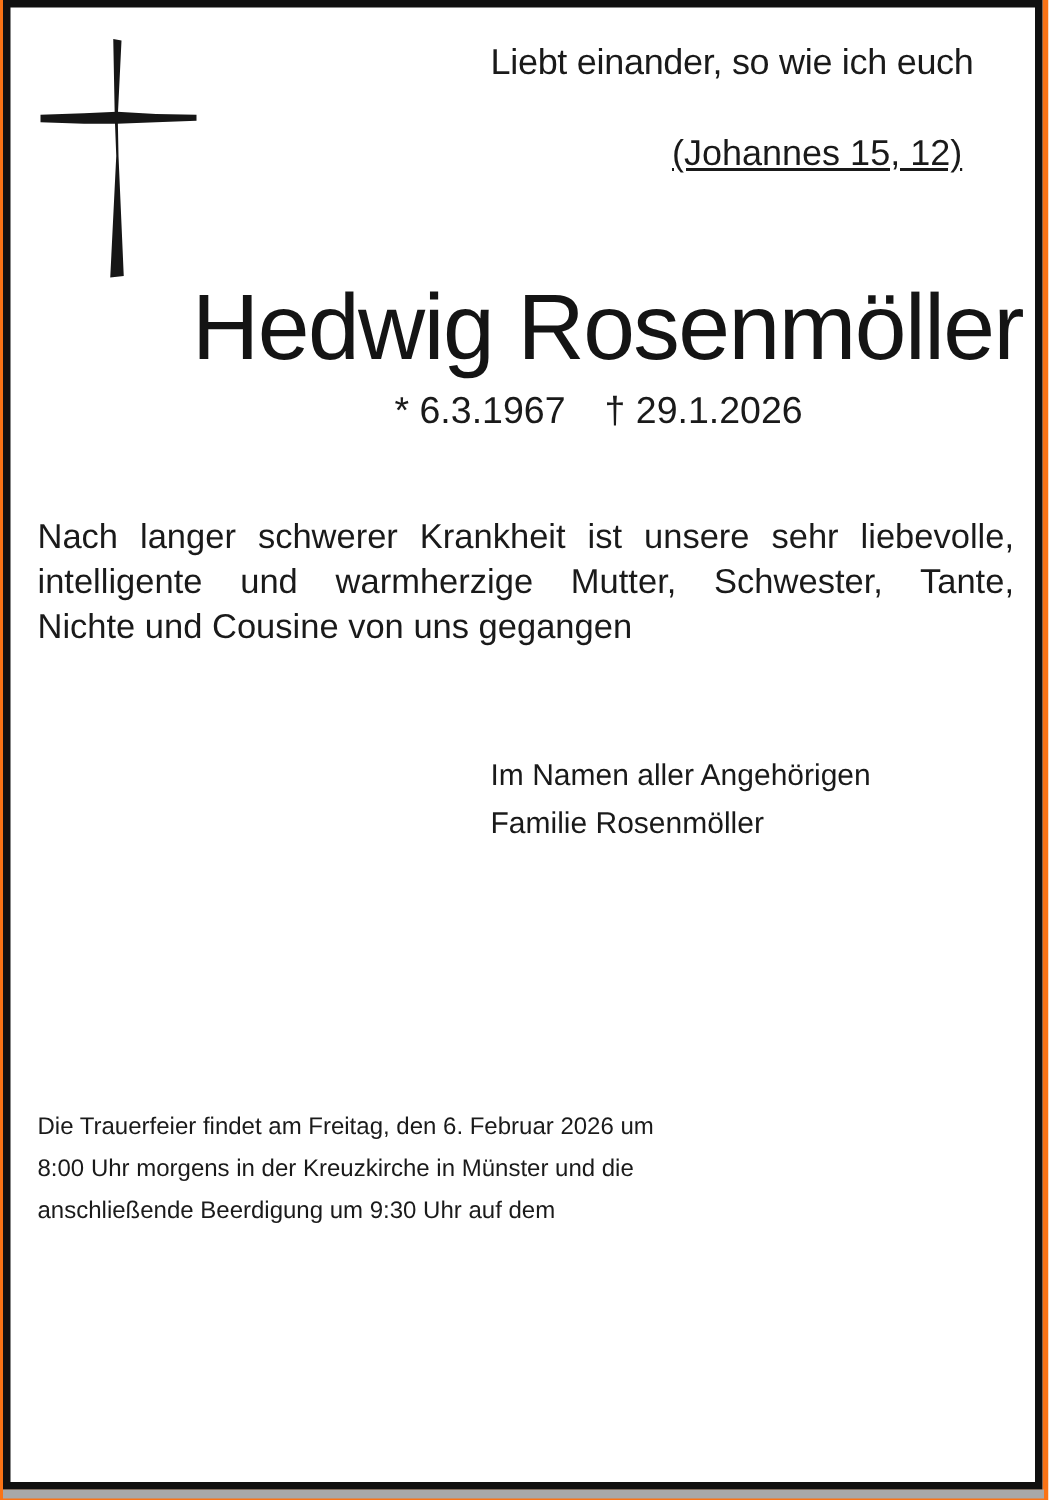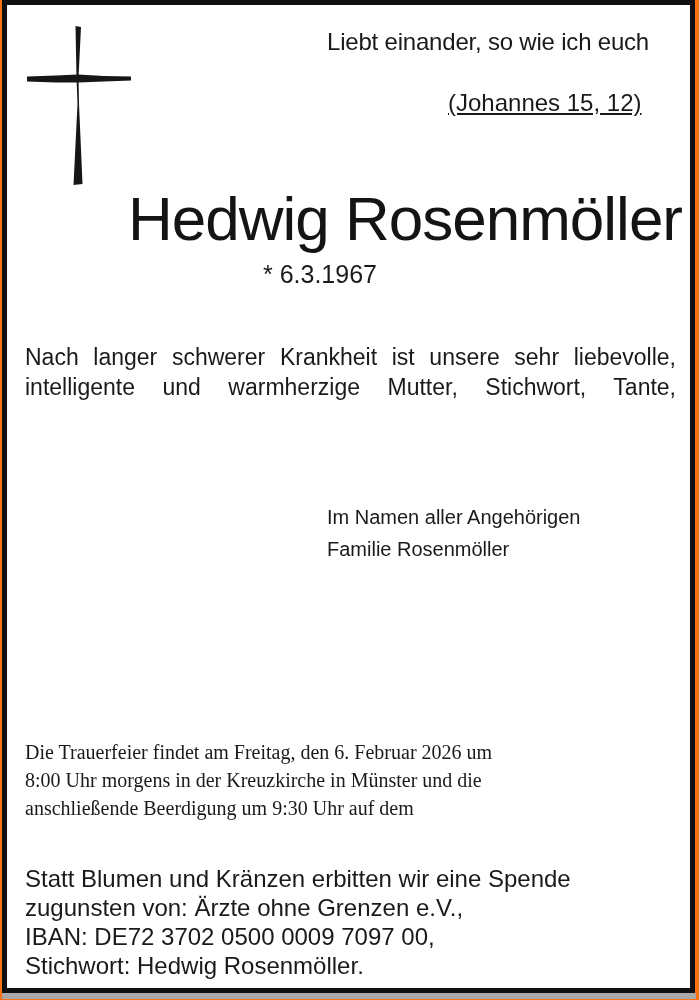--- a/index.html
+++ b/index.html
@@ -107,24 +107,23 @@
     left: 25px;
     top: 640px;
     font-size: 24px;
     line-height: 28px;
     white-space: nowrap;
   }
 
   .service {
     left: 25px;
     top: 738px;
-    font-size: 20px;
+    font-size: 16px;
     line-height: 28px;
     white-space: nowrap;
-    font-family: Liberation Serif, serif;
   }
 
   .donation {
     left: 25px;
     top: 864px;
     font-size: 24px;
     line-height: 29px;
     white-space: nowrap;
   }
 </style>
@@ -143,39 +142,35 @@
 
   <div class="abs quote">
     <div>Liebt einander, so wie ich euch</div>
   </div>
   <div class="abs quote-attribution">(Johannes 15, 12)</div>
 
   <div class="abs name">Hedwig Rosenmöller</div>
 
   <div class="abs dates">
     <span>* 6.3.1967</span>
+    <span>† 29.1.2026</span>
   </div>
 
   <div class="abs obituary">
     <div class="jline">Nach langer schwerer Krankheit ist unsere sehr liebevolle,</div>
-    <div class="jline">intelligente und warmherzige Mutter, Stichwort, Tante,</div>
+    <div class="jline">intelligente und warmherzige Mutter, Schwester, Tante,</div>
+    <div>Nichte und Cousine von uns gegangen</div>
   </div>
 
   <div class="abs signature">
     <div>Im Namen aller Angehörigen</div>
     <div>Familie Rosenmöller</div>
   </div>
 
 
   <div class="abs service">
     <div>Die Trauerfeier findet am Freitag, den 6. Februar 2026 um</div>
     <div>8:00 Uhr morgens in der Kreuzkirche in Münster und die</div>
     <div>anschließende Beerdigung um 9:30 Uhr auf dem</div>
   </div>
 
-  <div class="abs donation">
-    <div>Statt Blumen und Kränzen erbitten wir eine Spende</div>
-    <div>zugunsten von: Ärzte ohne Grenzen e.V.,</div>
-    <div>IBAN: DE72 3702 0500 0009 7097 00,</div>
-    <div>Stichwort: Hedwig Rosenmöller.</div>
-  </div>
 
 </div>
 
 </body></html>

